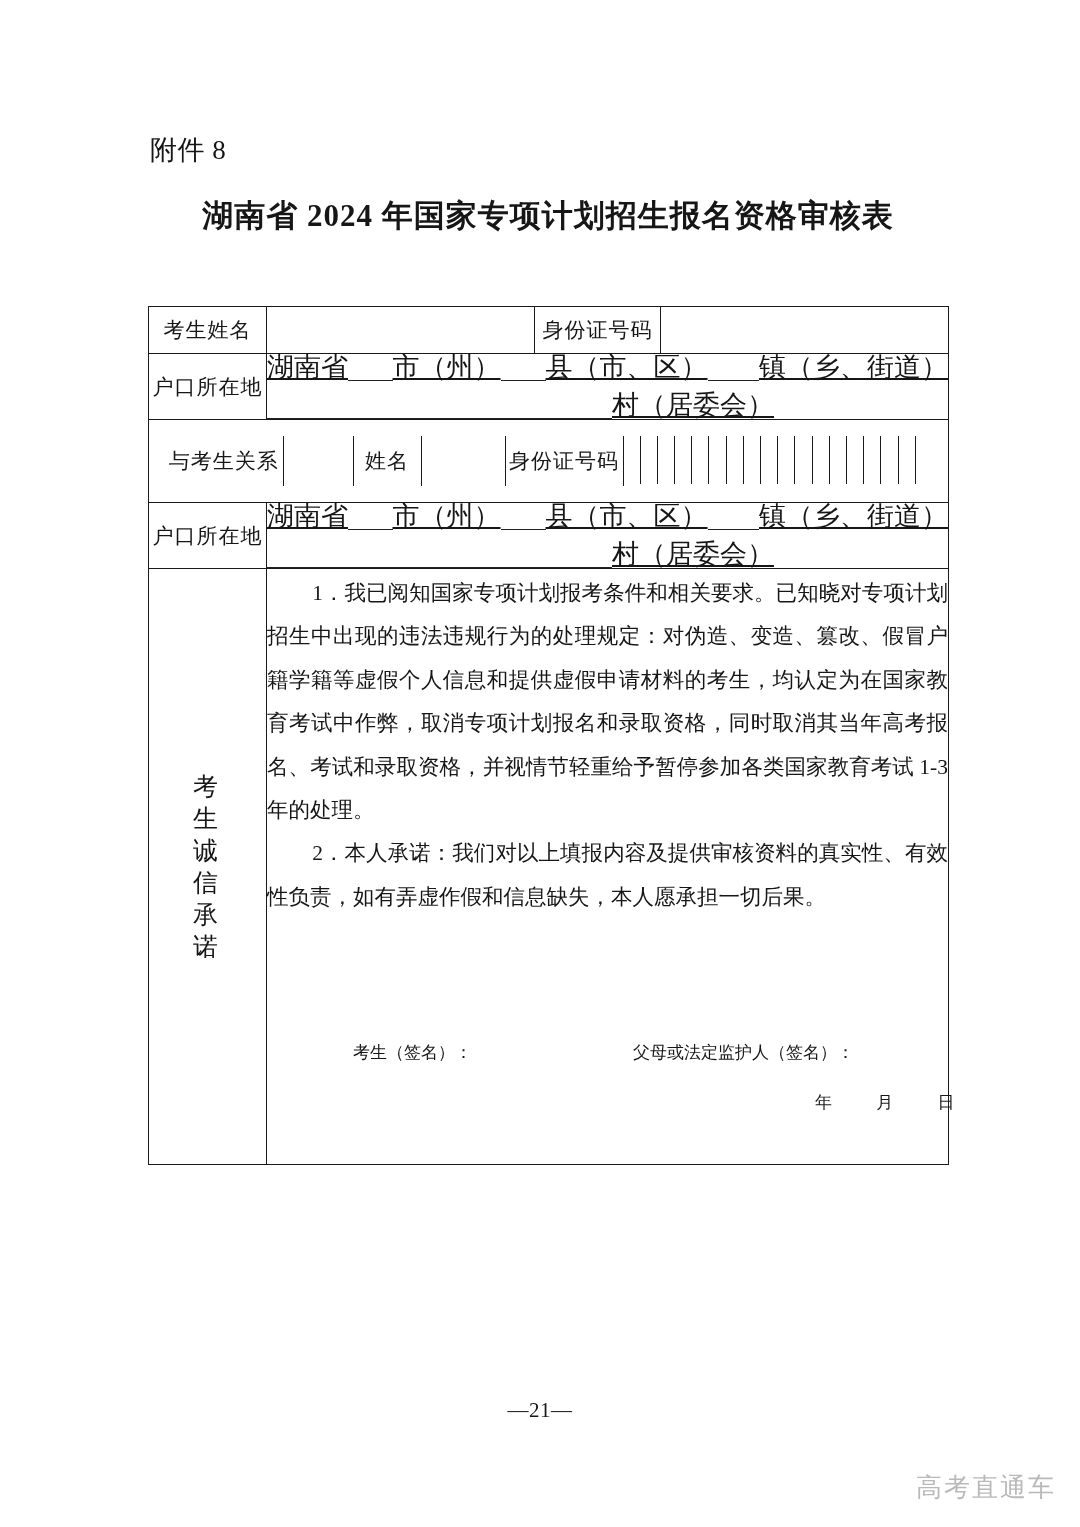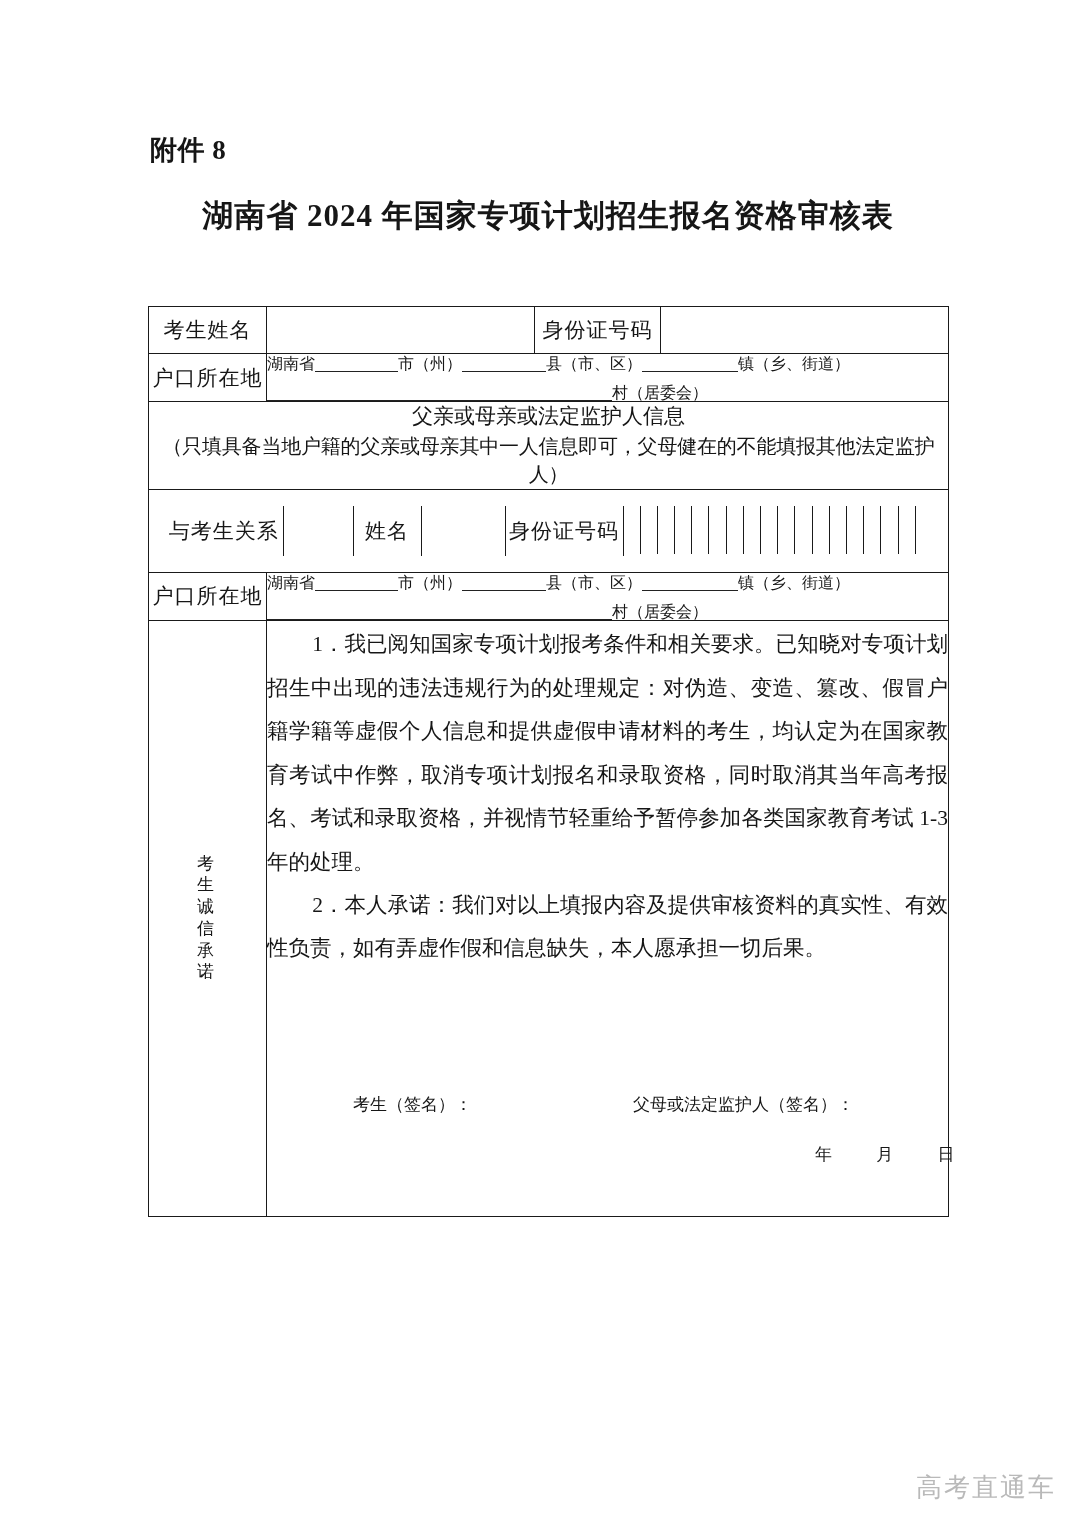--- a/index.html
+++ b/index.html
@@ -15,21 +15,21 @@
   }
 
   .page { position: absolute; inset: 0; }
 
   
   .attachment-label {
     position: absolute;
     left: 150px;
     top: 132px;
     font-size: 27px;
-    font-weight: bold;
+    font-weight: normal;
     letter-spacing: 0.5px;
   }
   .doc-title {
     position: absolute;
     left: 148px;
     top: 195px;
     width: 800px;
     text-align: center;
     font-size: 31px;
     font-weight: bold;
@@ -72,21 +72,22 @@
     text-align: center;
     font-size: 21px;
     letter-spacing: 1px;
     padding: 0 4px;
   }
   .r1 td, .r2 td { height: 47px; }
 
   .addr-cell {
     padding: 11px 14px 13px 20px;
     line-height: 1.0;
-    font-size: 16px;
+    font-size: 27px;
+    text-decoration: underline;
   }
   .addr-row1 { white-space: nowrap; display: flex; align-items: flex-end; }
   .addr-row2 {
     display: flex;
     align-items: flex-end;
     justify-content: flex-start;
     margin-top: 11px;
     padding-left: 0px;
   }
   .u { border-bottom: 1.6px solid #222; display: inline-block; height: 18px; }
@@ -120,21 +121,21 @@
   .idcell:last-child { border-right: none; }
 
   
   .pledge-left {
     width: 62px;
     text-align: center;
     vertical-align: middle;
   }
   .vlabel {
     display: inline-block;
-    font-size: 17px;
+    font-size: 25px;
     line-height: 1.28;
     letter-spacing: 4px;
     width: 2em;
     word-break: break-all;
     text-align: center;
   }
   .pledge-body {
     padding: 60px 22px 0 24px;
     vertical-align: top;
     height: 596px;
@@ -221,26 +222,20 @@
           <span class="u u-xian"></span>
           <span>镇（乡、街道）</span>
         </div>
         <div class="addr-row2">
           <span class="u u-cun"></span>
           <span>村（居委会）</span>
         </div>
       </td>
     </tr>
 
-    <tr>
-      <td colspan="4" class="parent-band">
-        <div class="l1">父亲或母亲或法定监护人信息</div>
-        <div class="l2">（只填具备当地户籍的父亲或母亲其中一人信息即可，父母健在的不能填报其他法定监护人）</div>
-      </td>
-    </tr>
 
     <tr class="rel-row">
       <td colspan="4" style="padding:16px">
         <table style="width:100%;border-collapse:collapse;table-layout:fixed">
           <colgroup>
             <col style="width:118px">
             <col style="width:70px">
             <col style="width:68px">
             <col style="width:84px">
             <col style="width:118px">
@@ -311,15 +306,16 @@
         <div class="sign-area">
           <span class="sign-stu">考生（签名）：</span>
           <span class="sign-par">父母或法定监护人（签名）：</span>
           <span class="sign-date">年  月  日</span>
         </div>
       </td>
     </tr>
   </tbody>
     </table>
 
+  <div class="page-num">—21—</div>
 
   <div class="watermark">高考直通车</div>
 </div>
 
 </body></html>

